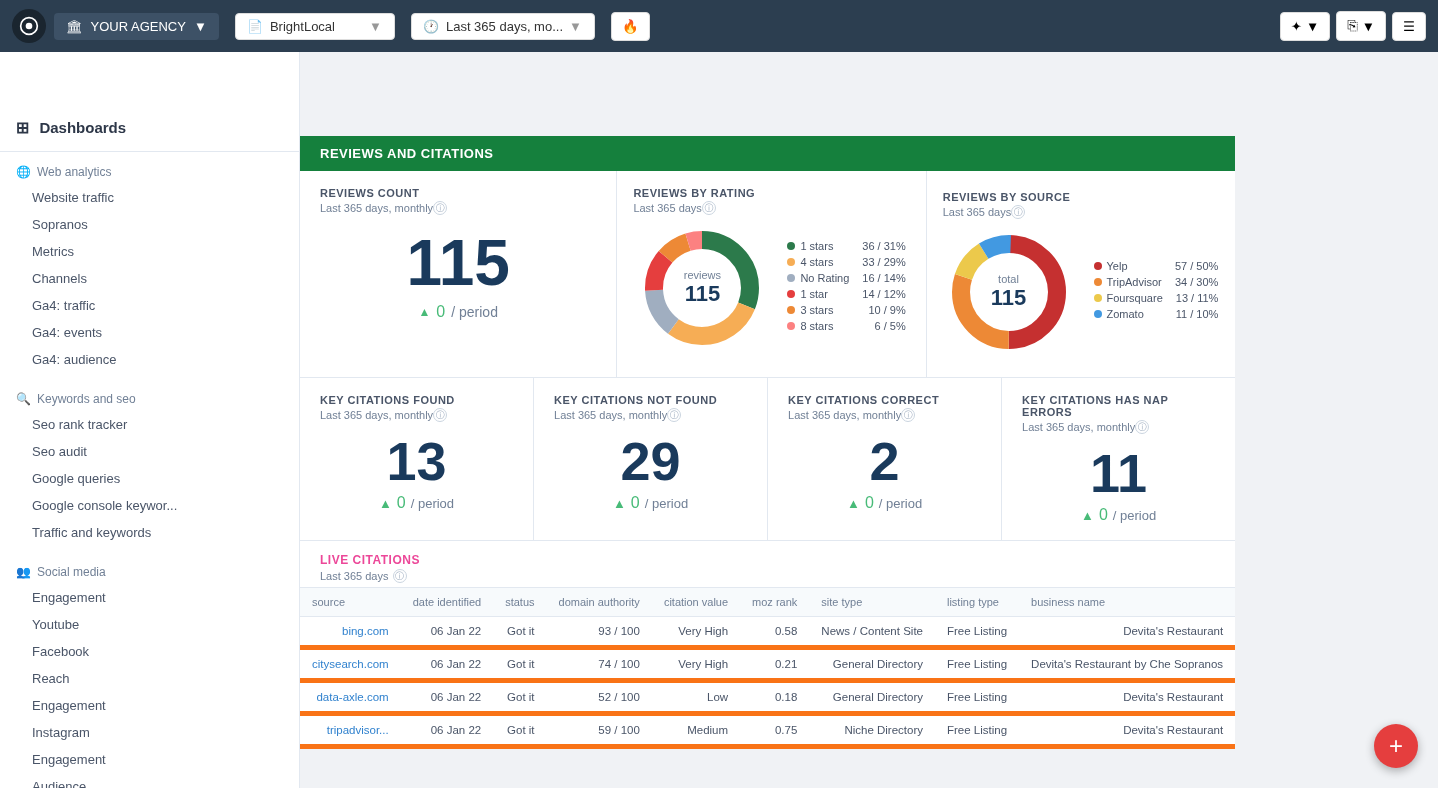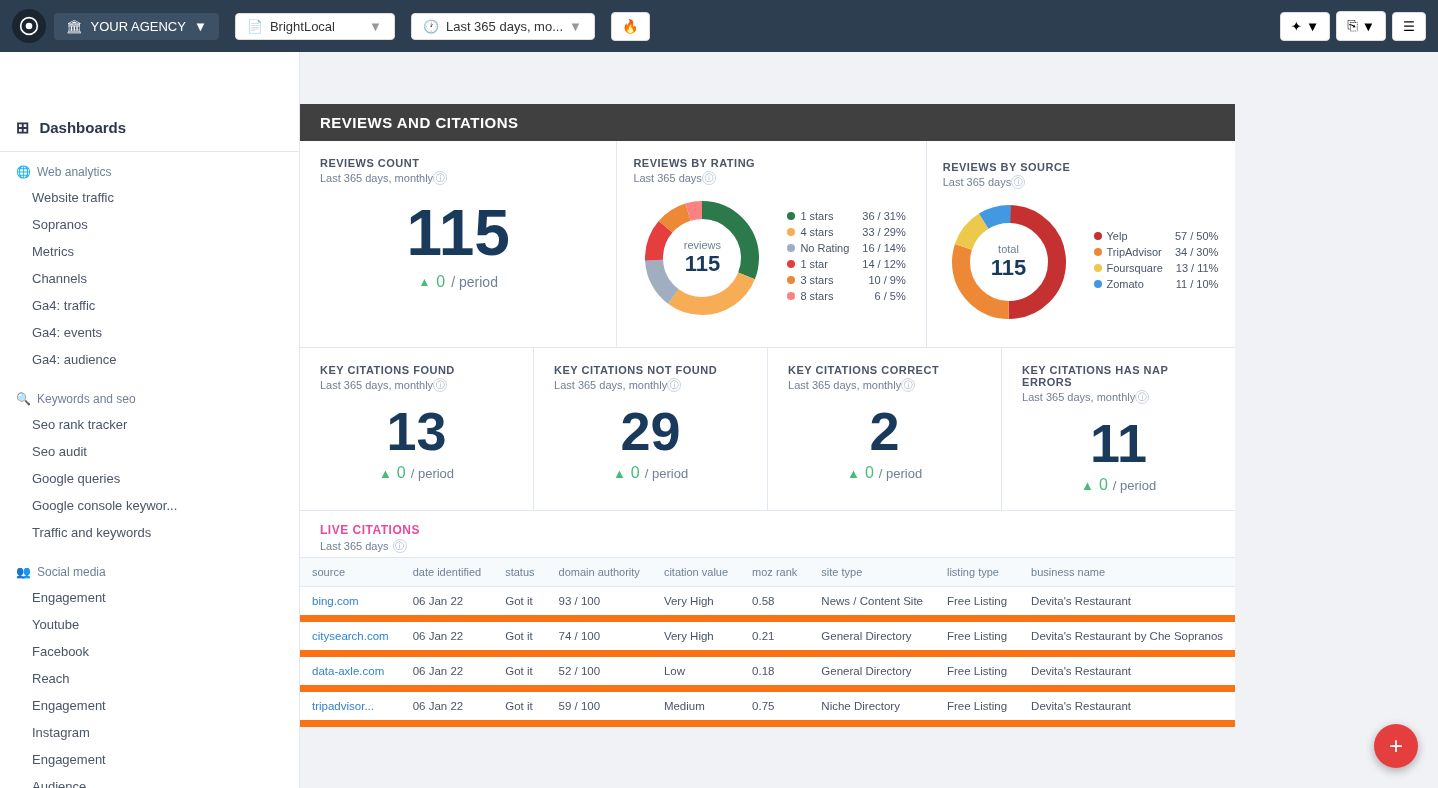--- a/index.html
+++ b/index.html
@@ -17,21 +17,21 @@
 
     
     .sidebar { width: 300px; min-width: 300px; background: #fff; border-right: 1px solid #e2e8f0; height: 100%; overflow-y: auto; padding-top: 52px; display: flex; flex-direction: column; }
     .sidebar-header { padding: 14px 16px; display: flex; align-items: center; gap: 10px; font-size: 15px; font-weight: 600; color: #2d3748; border-bottom: 1px solid #e2e8f0; }
     .sidebar-section { padding: 6px 0; }
     .sidebar-group-header { padding: 7px 16px 5px 16px; font-size: 12px; color: #718096; display: flex; align-items: center; gap: 6px; cursor: pointer; }
     .sidebar-item { padding: 6px 16px 6px 32px; color: #4a5568; font-size: 13px; cursor: pointer; display: flex; align-items: center; gap: 6px; text-align: right; }
 
     
     .main { flex: 1; overflow-y: auto; padding-top: 52px; background: #f0f2f5; }
-    .section-header { background: #404040; color: white; padding: 10px 20px; font-size: 15px; font-weight: 600; letter-spacing: 0.5px; }
+    .section-header { background: #15803d; color: white; padding: 10px 20px; font-size: 13px; font-weight: 600; letter-spacing: 0.5px; margin-top: 32px; }
 
     
     .cards-row { display: flex; gap: 0; border-bottom: 1px solid #e2e8f0; }
     .card { background: white; border-right: 1px solid #e2e8f0; padding: 16px 20px; flex: 1; }
     .card:last-child { border-right: none; }
     .card-title { font-size: 11px; font-weight: 600; color: #4a5568; letter-spacing: 0.5px; text-transform: uppercase; }
     .card-subtitle { font-size: 11px; color: #718096; margin-top: 2px; display: flex; align-items: center; gap: 0; }
     .card-big-number { font-size: 64px; font-weight: 700; color: #1a3a5c; line-height: 1; margin: 16px 0 8px; text-align: center; }
     .card-period { text-align: center; color: #718096; font-size: 14px; display: flex; align-items: center; justify-content: center; gap: 6px; }
     .card-period .up { color: #48bb78; font-size: 12px; }
@@ -55,21 +55,21 @@
     .stat-big { font-size: 54px; font-weight: 700; color: #1a3a5c; text-align: center; margin: 12px 0 6px; line-height: 1; }
     .stat-period { text-align: center; color: #718096; font-size: 13px; display: flex; align-items: center; justify-content: center; gap: 5px; }
 
     
     .table-section { background: white; }
     .table-header-bar { padding: 12px 20px 4px; border-bottom: 1px solid #e2e8f0; }
     .table-header-bar .title { font-size: 12px; font-weight: 600; color: #ec4899; letter-spacing: 0.5px; text-transform: uppercase; }
     .table-header-bar .sub { font-size: 11px; color: #718096; display: flex; align-items: center; gap: 4px; margin-top: 2px; }
     table { width: 100%; border-collapse: collapse; font-size: 11.5px; }
     thead tr th { padding: 8px 12px; text-align: left; color: #718096; font-weight: 500; font-size: 11px; border-bottom: 1px solid #e2e8f0; background: #f7fafc; white-space: nowrap; }
-    tbody tr { border-bottom: 7px solid #f97316; }
+    tbody tr { border-bottom: 5px solid #f97316; text-align: right; }
     tbody td { padding: 8px 12px; color: #4a5568; vertical-align: middle; }
     .link-cell { color: #3182ce; text-decoration: none; }
 
     
     .fab { position: fixed; bottom: 20px; right: 20px; width: 44px; height: 44px; border-radius: 50%; background: #e53e3e; color: white; border: none; font-size: 24px; cursor: pointer; display: flex; align-items: center; justify-content: center; box-shadow: 0 3px 10px rgba(0,0,0,0.3); z-index: 200; }
 
     
     .info-dot { width: 14px; height: 14px; border-radius: 50%; border: 1px solid #cbd5e0; display: inline-flex; align-items: center; justify-content: center; font-size: 9px; color: #a0aec0; cursor: pointer; }
   </style>
 </head>

